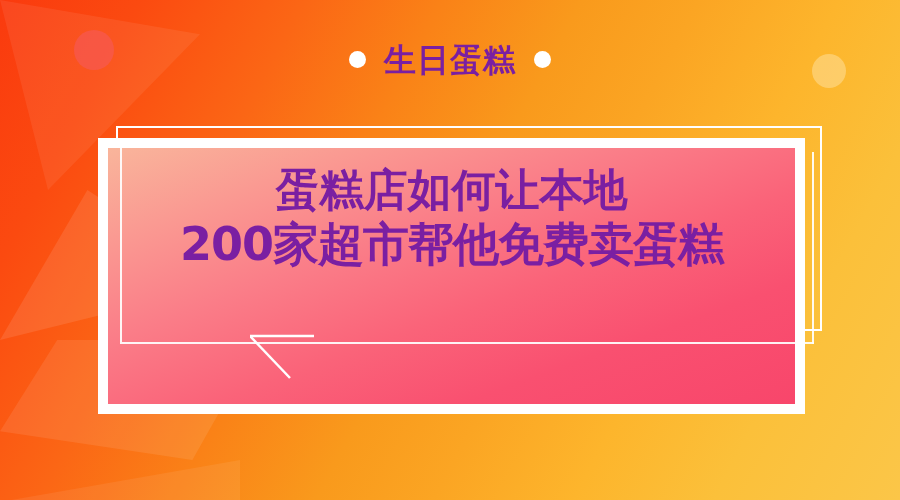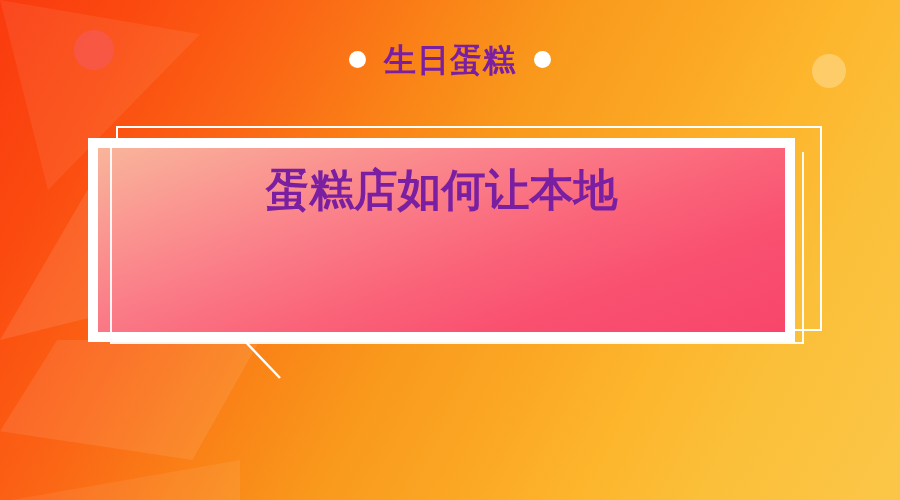--- a/index.html
+++ b/index.html
@@ -88,24 +88,24 @@
     width: 706px;
     height: 205px;
     border: 2px solid #ffffff;
     box-sizing: border-box;
     pointer-events: none;
   }
 
   
   .bubble-wrap {
     position: absolute;
-    left: 88px;
+    left: 98px;
     top: 138px;
     width: 707px;
-    height: 204px;
+    height: 276px;
     text-decoration: underline;
   }
   .bubble-border {
     position: absolute;
     inset: 0;
     background: #ffffff;
     filter: drop-shadow(0 0 0 rgba(0,0,0,0));
     clip-path: polygon(
       0% 0%, 100% 0%, 100% 100%,
       30.0% 100%,
@@ -243,16 +243,17 @@
 
     <div class="tail-inner">
       <svg width="94" height="46" viewBox="0 0 94 46">
         <path d="M0 2 L64 2" stroke="#ffffff" stroke-width="2.5" fill="none"></path>
         <path d="M0 2 L40 44" stroke="#ffffff" stroke-width="2.5" fill="none"></path>
       </svg>
     </div>
 
     <div class="headline">
       <div class="line1">蛋糕店如何让本地</div>
+      <div class="line2">200家超市帮他免费卖蛋糕</div>
     </div>
   </div>
 
 </div>
 
 </body></html>

